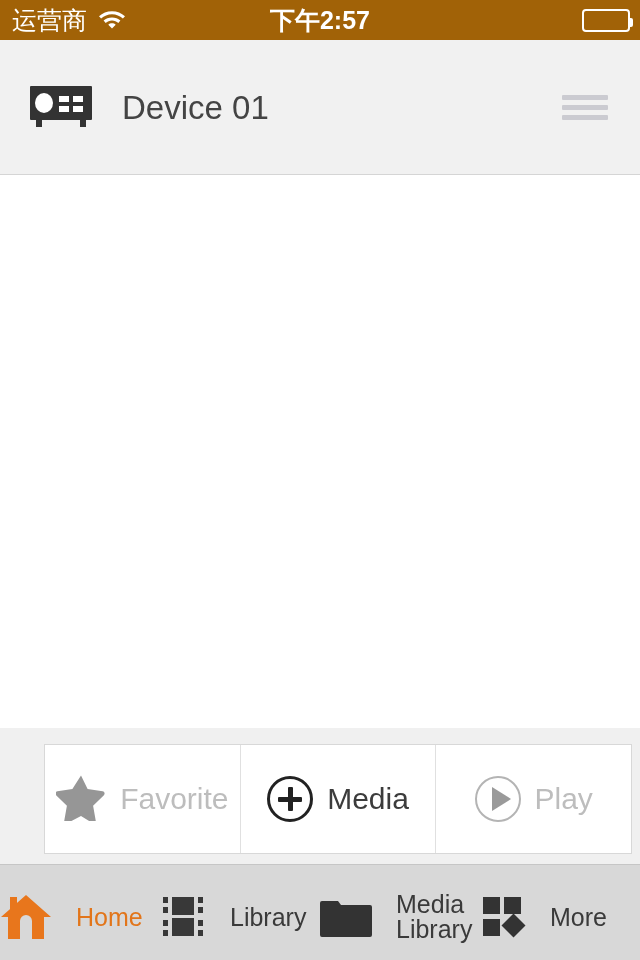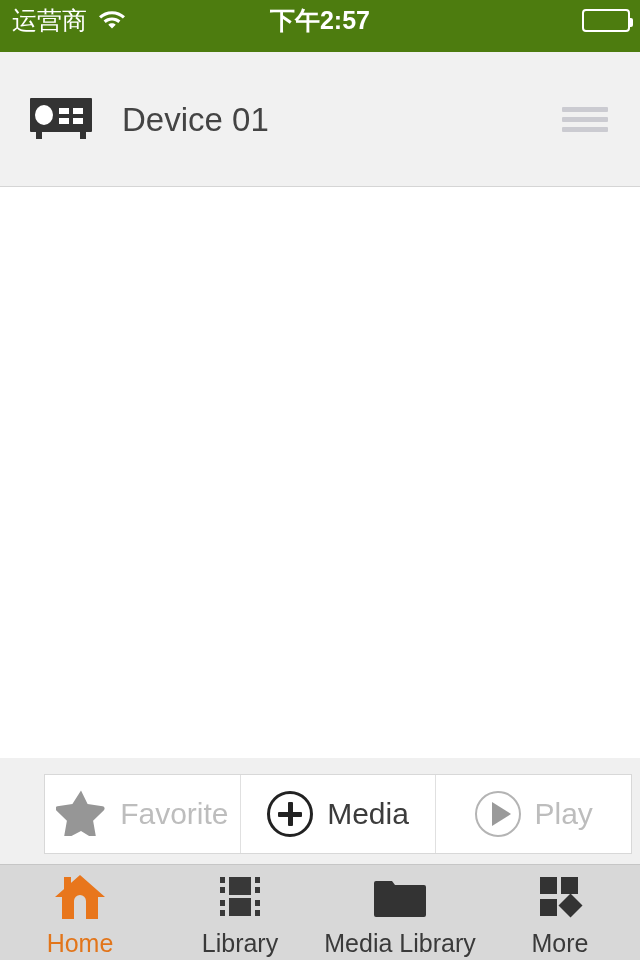--- a/index.html
+++ b/index.html
@@ -18,22 +18,22 @@
     position: relative;
     width: 640px;
     height: 960px;
     background: #ffffff;
     display: flex;
     flex-direction: column;
   }
 
   
   .statusbar {
-    height: 52px;
-    background: #4d7c0f;
+    height: 40px;
+    background: #a16207;
     color: #ffffff;
     position: relative;
     flex: 0 0 auto;
   }
   .sb-left {
     position: absolute;
     left: 12px;
     top: 0;
     height: 40px;
     display: flex;
@@ -190,21 +190,21 @@
   }
 
   
   .toolbar-outer {
     flex: 0 0 auto;
     background: #f0f0f0;
     padding: 16px 8px 10px 8px;
     box-sizing: border-box;
   }
   .toolbar {
-    height: 80px;
+    height: 110px;
     background: #ffffff;
     border: 1px solid #d8d8d8;
     display: flex;
     box-sizing: border-box;
     margin-left: 36px;
   }
   .tb-item {
     flex: 1 1 0;
     display: flex;
     align-items: center;
@@ -254,25 +254,25 @@
   .tabbar {
     flex: 0 0 auto;
     height: 95px;
     background: #d8d8d8;
     display: flex;
     border-top: 1px solid #c6c6c6;
   }
   .tab {
     flex: 1 1 0;
     display: flex;
-    flex-direction: column;
+    flex-direction: row;
     align-items: center;
     justify-content: flex-start;
     padding-top: 9px;
-    gap: 11px;
+    gap: 24px;
     cursor: pointer;
     user-select: none;
   }
   .tab-icon {
     height: 46px;
     display: flex;
     align-items: center;
     justify-content: center;
   }
   .tab-label {

